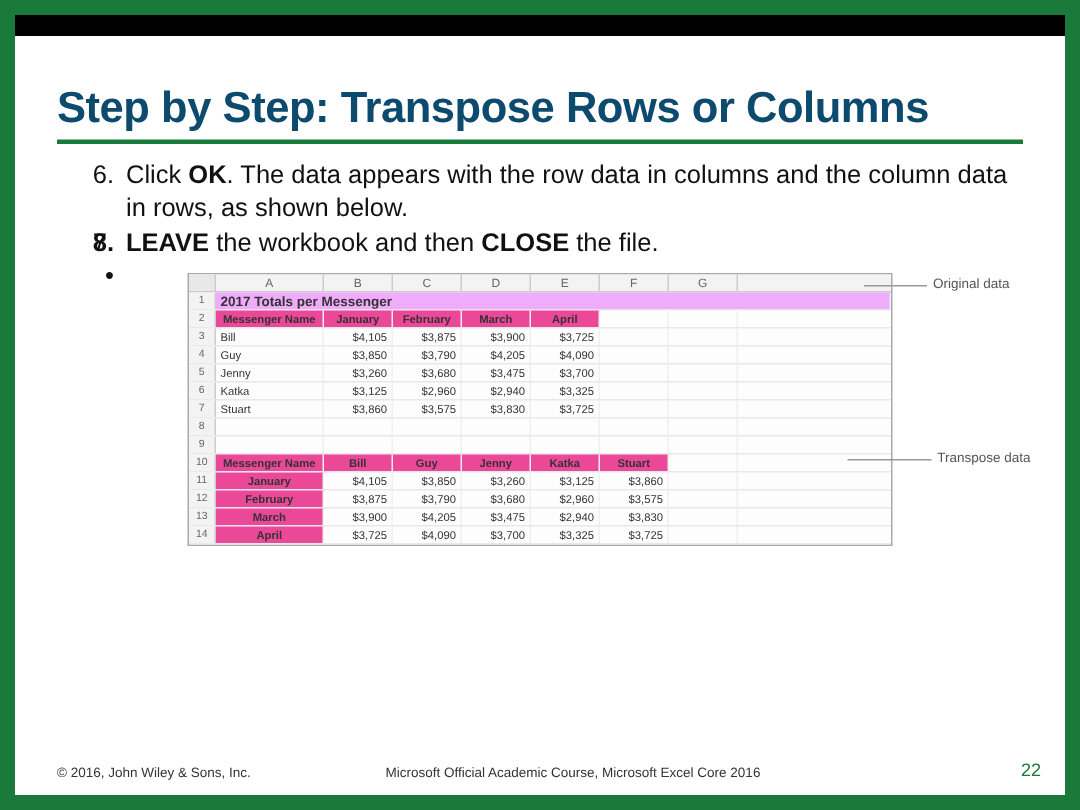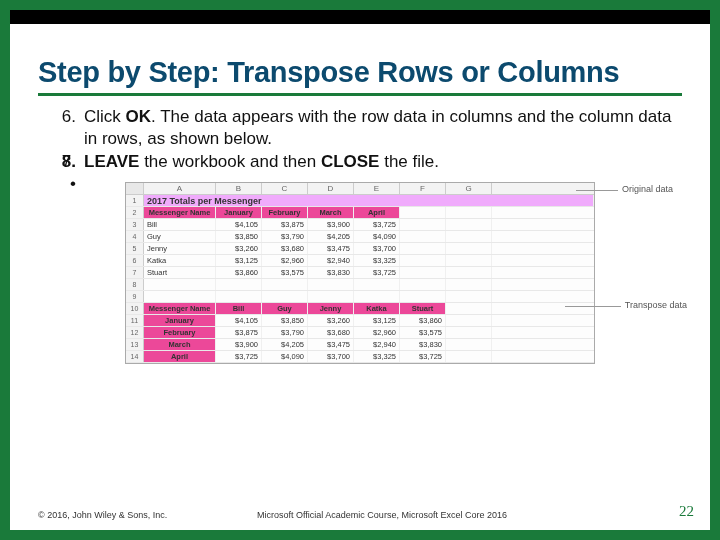--- a/index.html
+++ b/index.html
@@ -74,21 +74,21 @@
     position:absolute; height:1px; background:#999; top:6px;
   }
   .callout.c1 .lead { width:42px; left:-46px; }
   .callout.c2 .lead { width:56px; left:-60px; }
   .footer {
     position:absolute; bottom:10px; left:28px; right:16px;
     font-size:9px; color:#333;
     display:flex; justify-content:space-between; align-items:flex-end;
   }
   .footer .mid { position:absolute; left:180px;margin-left:39px; }
-  .footer .pg { color:#1a7a3a; font-size:15px;font-family:Liberation Serif, serif; }
+  .footer .pg { color:#1a7a3a; font-size:12px; }
 </style>
 </head>
 <body>
 
 <div class="slide">
   <div class="blackbar"></div>
   <div class="title">Step by Step: Transpose Rows or Columns</div>
   <hr class="hr">
 
   <ol class="steps" id="steps">

